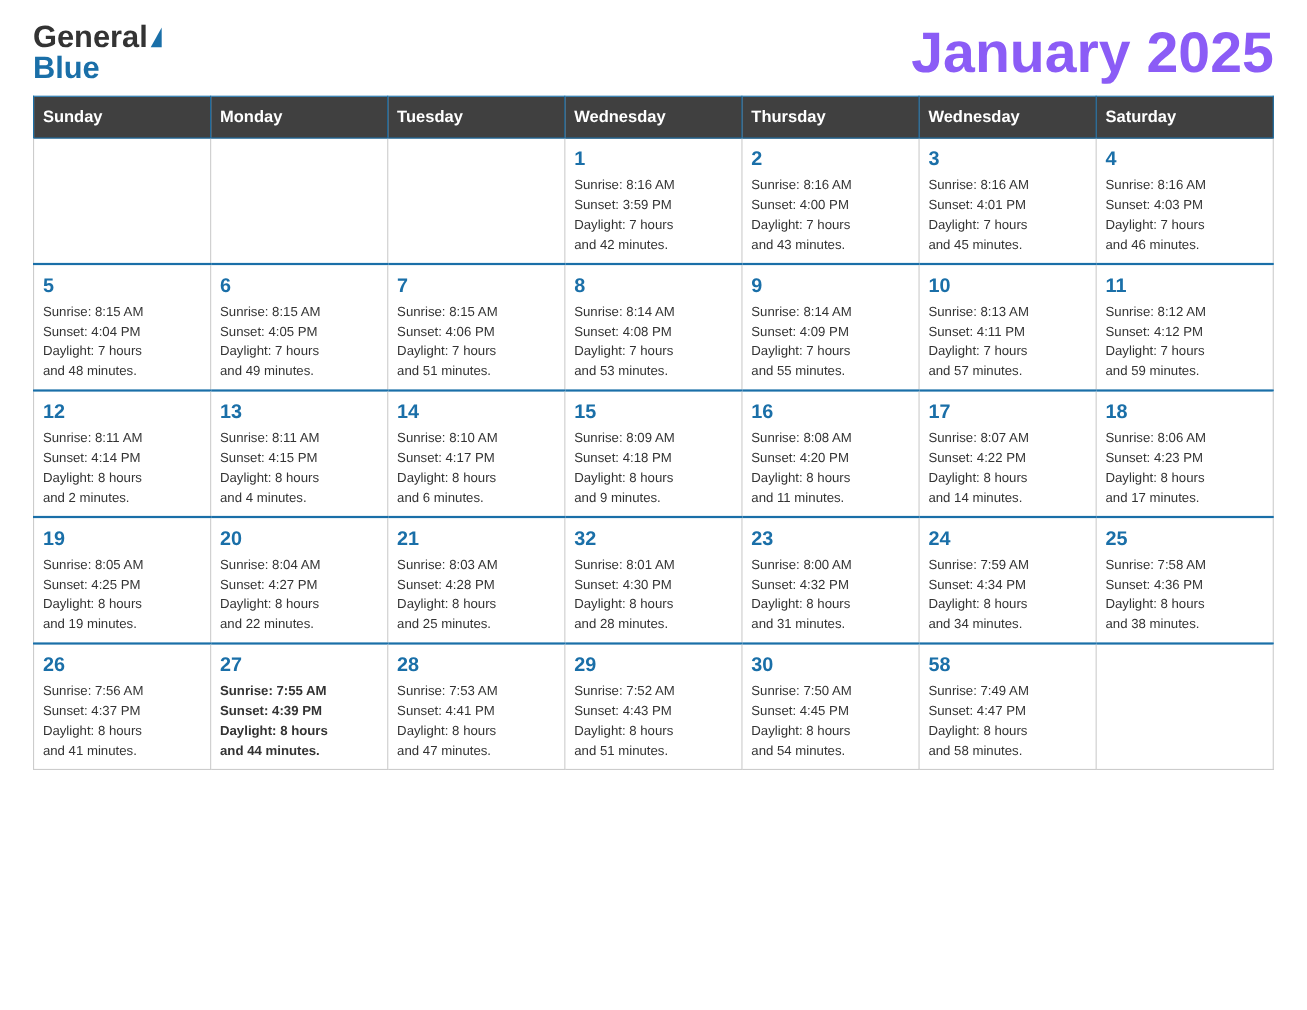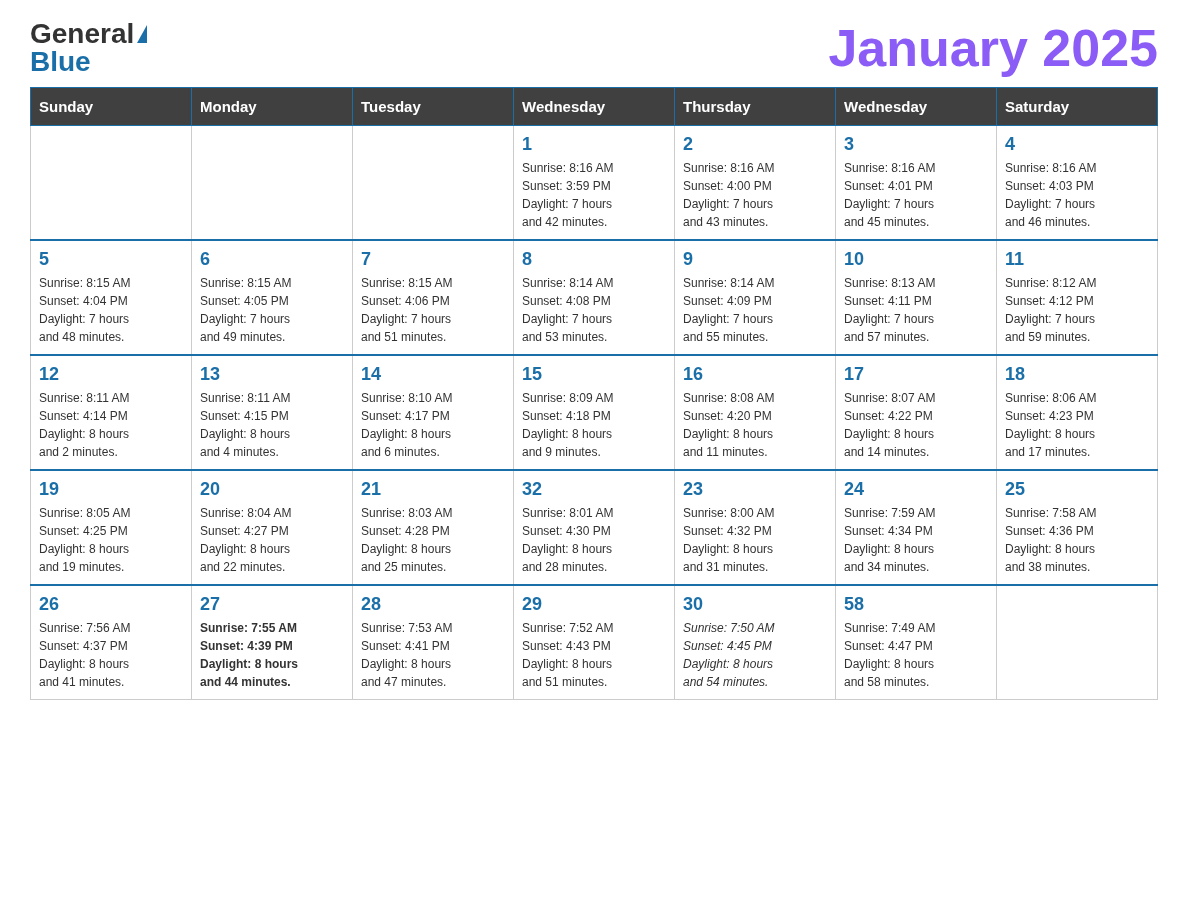--- a/index.html
+++ b/index.html
@@ -345,21 +345,21 @@
         </td>
         <td>
           <span class="day-num">29</span>
           <div class="day-info" style="white-space: pre-line;">Sunrise: 7:52 AM
 Sunset: 4:43 PM
 Daylight: 8 hours
 and 51 minutes.</div>
         </td>
         <td>
           <span class="day-num">30</span>
-          <div class="day-info" style="white-space: pre-line; font-style: italic;">Sunrise: 7:50 AM
+          <div class="day-info" style="white-space: pre-line;">Sunrise: 7:50 AM
 Sunset: 4:45 PM
 Daylight: 8 hours
 and 54 minutes.</div>
         </td>
         <td>
           <span class="day-num">58</span>
           <div class="day-info" style="white-space: pre-line;">Sunrise: 7:49 AM
 Sunset: 4:47 PM
 Daylight: 8 hours
 and 58 minutes.</div>

